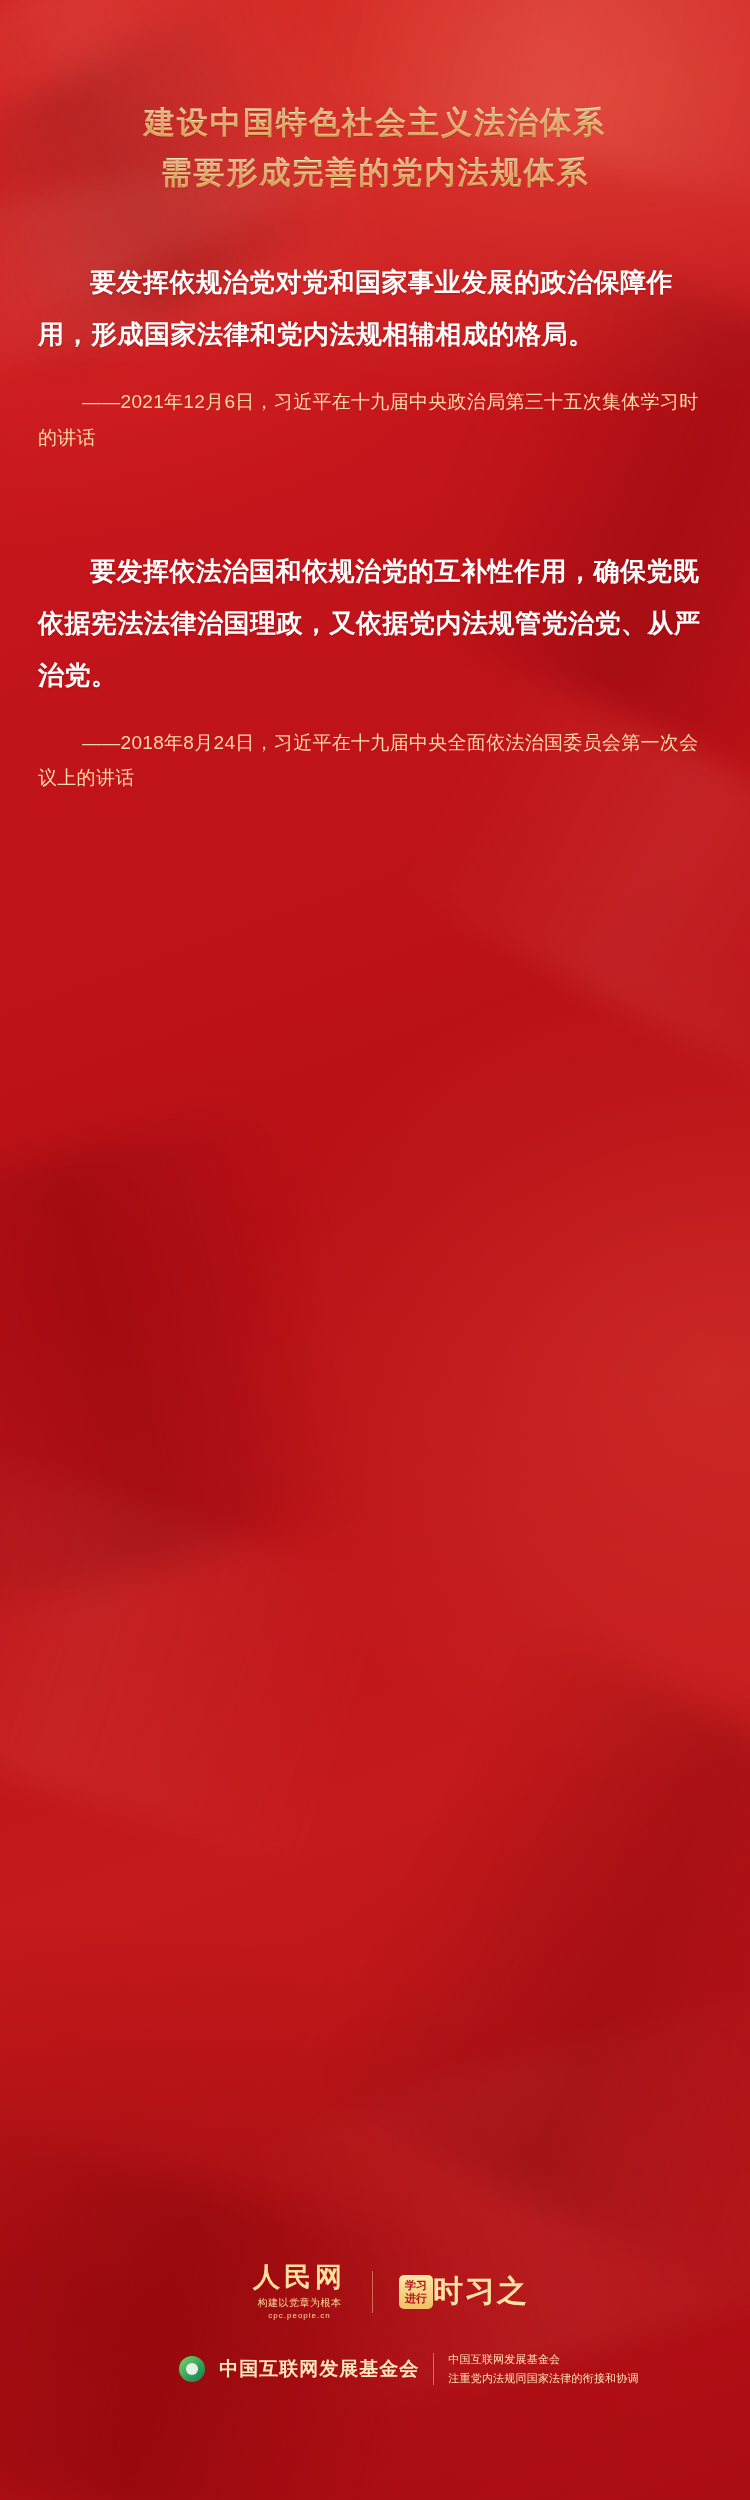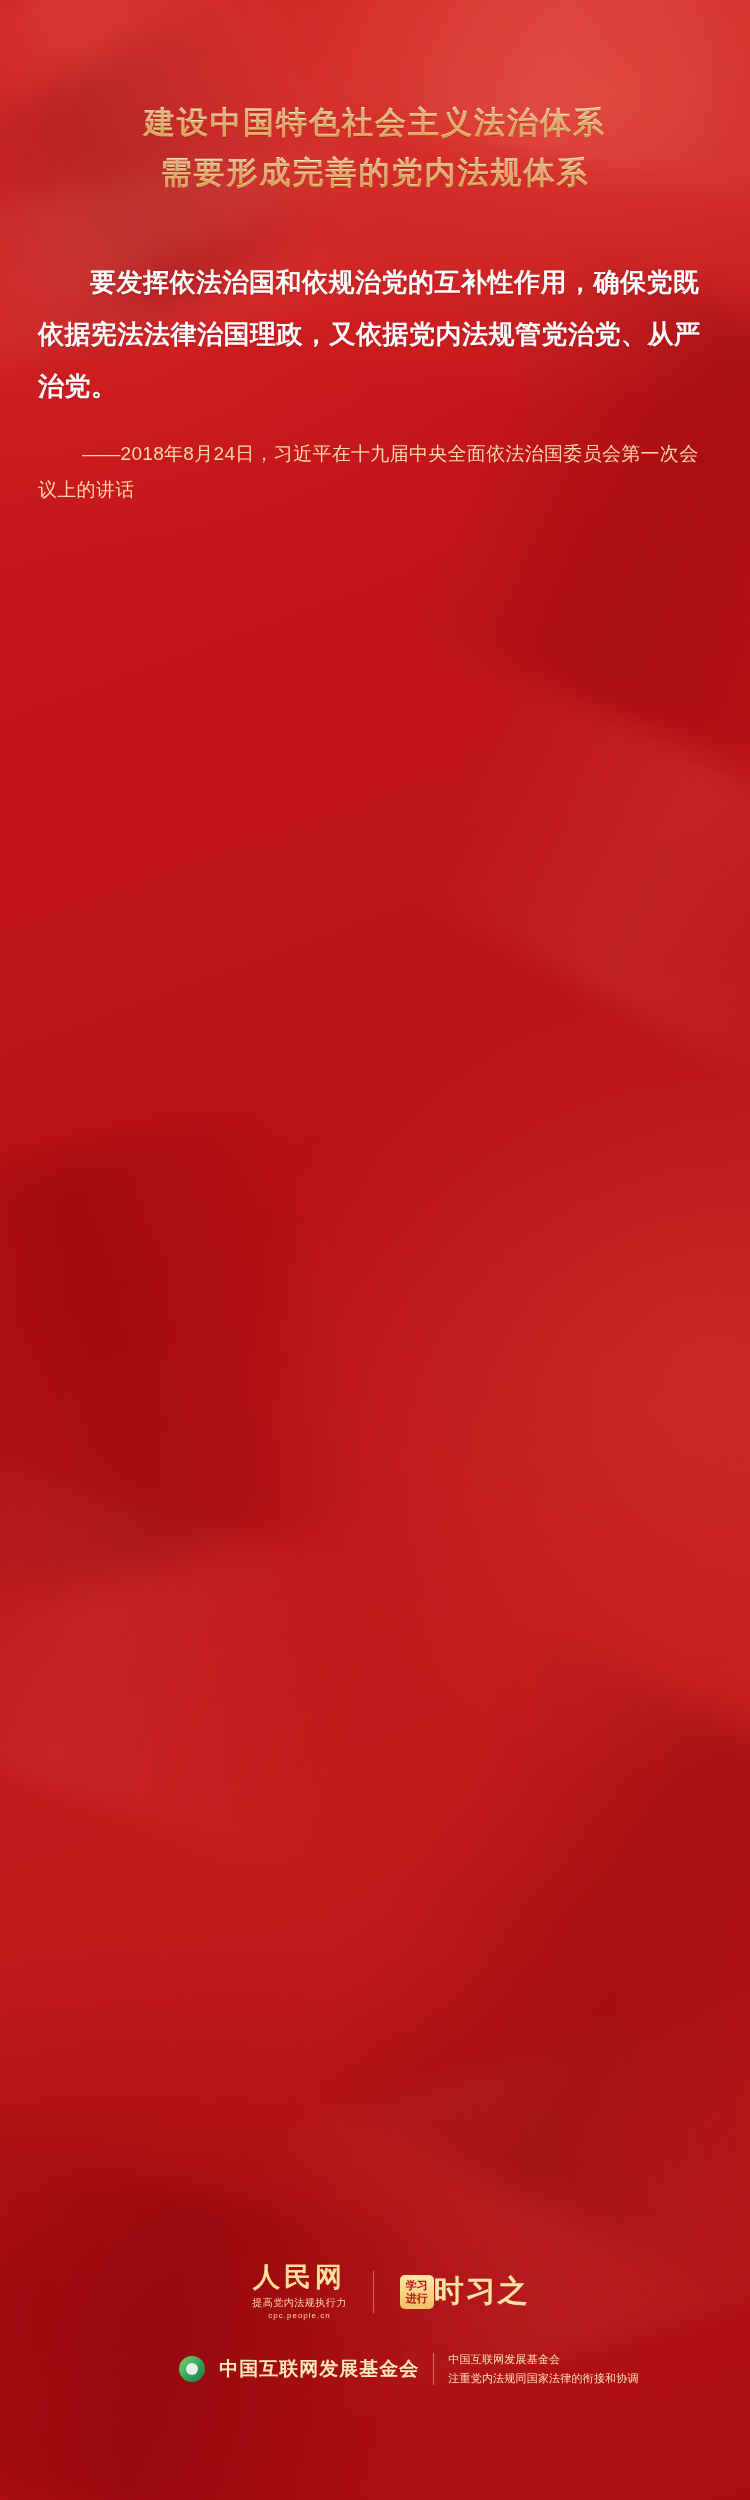--- a/index.html
+++ b/index.html
@@ -230,37 +230,41 @@
 
   <div class="content">
 
     <div class="title-block">
       <div class="title-line">建设中国特色社会主义法治体系</div>
       <div class="title-line">需要形成完善的党内法规体系</div>
     </div>
 
     <div class="quotes">
 
+      <div class="quote-block">
+        <div class="quote-text">要发挥依规治党对党和国家事业发展的政治保障作用，形成国家法律和党内法规相辅相成的格局。</div>
+        <div class="quote-source">——2021年12月6日，习近平在十九届中央政治局第三十五次集体学习时的讲话</div>
+      </div>
 
       <div class="quote-block">
         <div class="quote-text">要发挥依法治国和依规治党的互补性作用，确保党既依据宪法法律治国理政，又依据党内法规管党治党、从严治党。</div>
         <div class="quote-source">——2018年8月24日，习近平在十九届中央全面依法治国委员会第一次会议上的讲话</div>
       </div>
 
       <div class="quote-block">
       </div>
 
     </div>
   </div>
 
   <div class="footer">
     <div class="logo-row">
       <div class="people-logo">
         <div class="people-cn">人民网</div>
-        <div class="people-sub">提高党内法规执行力</div>
+        <div class="people-sub">构建以党章为根本</div>
         <div class="people-en">cpc.people.cn</div>
       </div>
       <div class="divider-v"></div>
       <div class="xuexi">
         <div class="xuexi-badge">
           <span>学习</span>
           <span>进行</span>
         </div>
         <div class="xuexi-text">时习之</div>
       </div>

